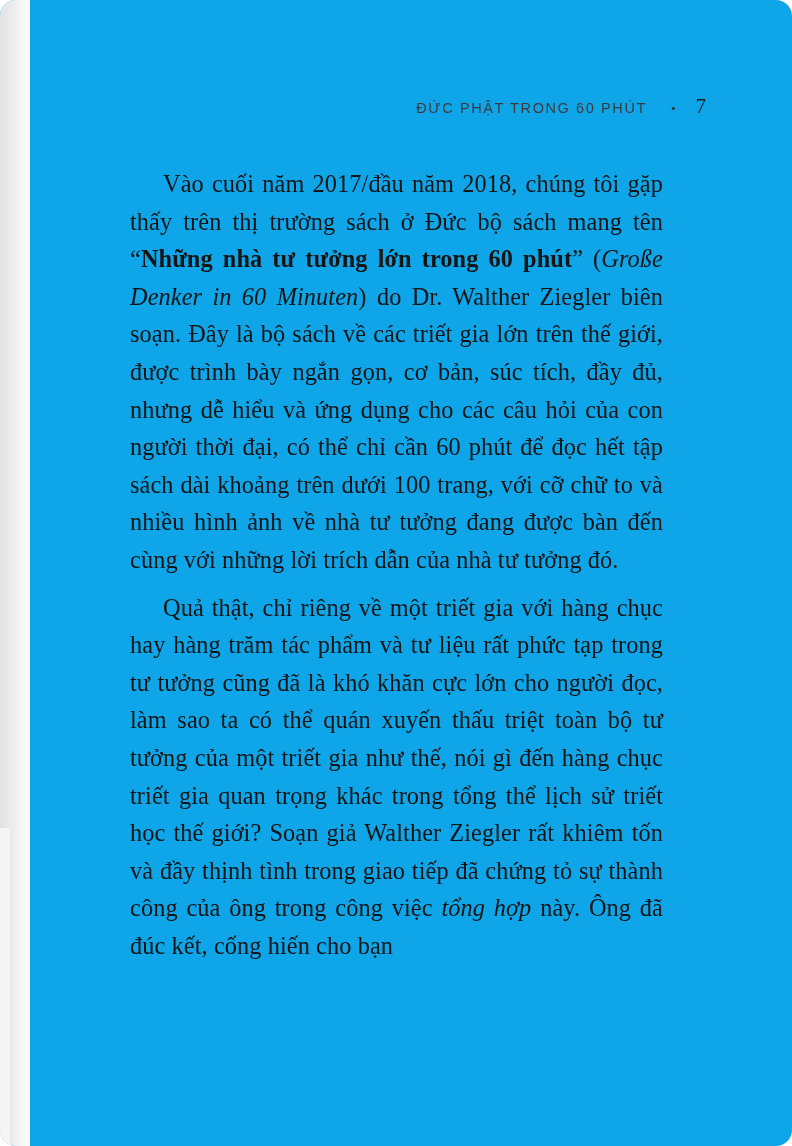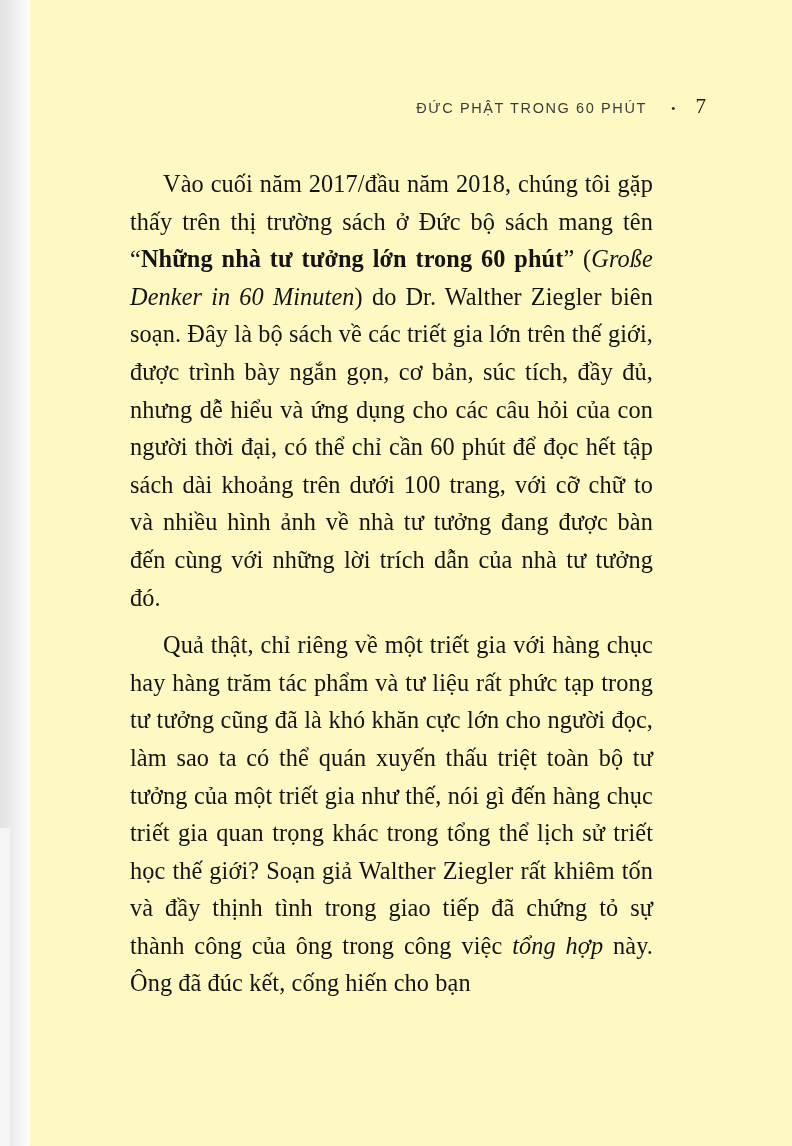--- a/index.html
+++ b/index.html
@@ -4,23 +4,24 @@
 <style>
   html, body {
     margin: 0;
     padding: 0;
     background: #ffffff;
   }
   .scan {
     position: relative;
     width: 792px;
     height: 1146px;
-    background: #fef9c3;
+    background: #0ea5e9;
     overflow: hidden;
     font-family: "Liberation Serif", serif;
+    border-radius: 16px;
   }
   .edge-left {
     position: absolute;
     left: 0;
     top: 0;
     width: 30px;
     height: 100%;
     background: linear-gradient(to right, #e2e2e2 0%, #ededed 45%, #f8f8f8 80%, #ffffff 100%);
   }
   .edge-left-lower {
@@ -63,21 +64,21 @@
     top: 165px;
     left: 130px;
     width: 534px;
     font-size: 24.3px;
     line-height: 37.6px;
     text-align: justify;
     color: #141414;
     letter-spacing: 0.1px;
   }
   .para {
-    margin: 0 11px 10px 0;
+    margin: 0 1px 10px 0;
     text-indent: 33px;
   }
   .b { font-weight: bold; }
   .i { font-style: italic; }
 </style>
 </head>
 <body>
 
 <div class="scan">
   <div class="edge-left"></div>

